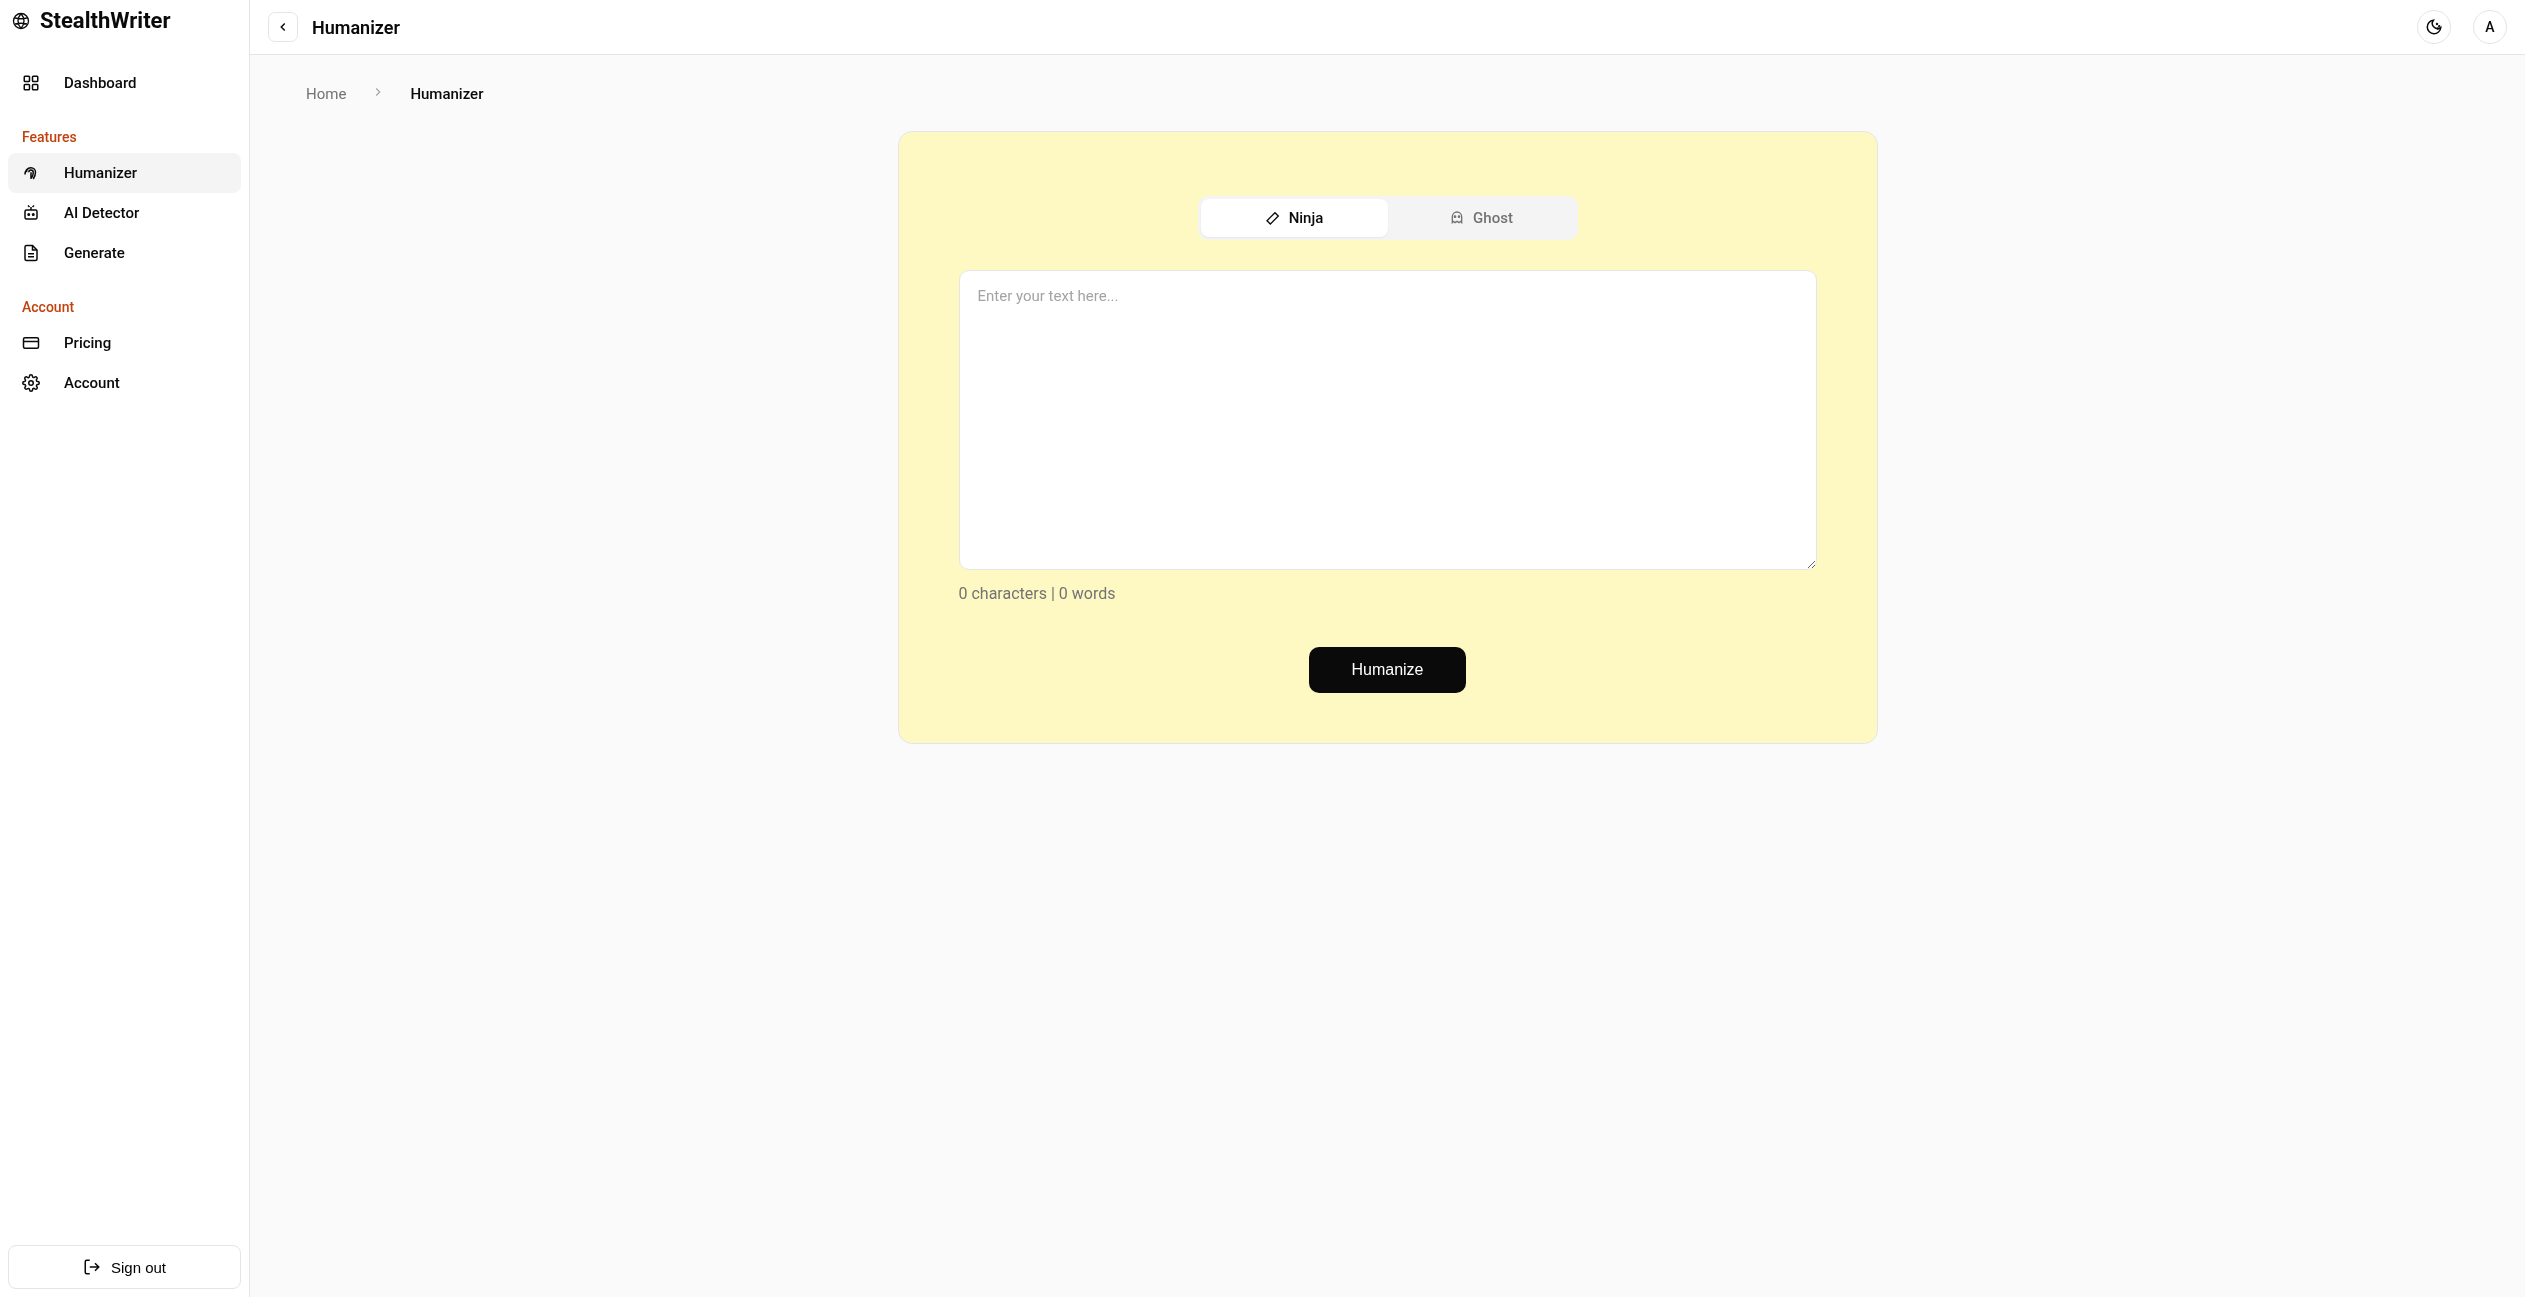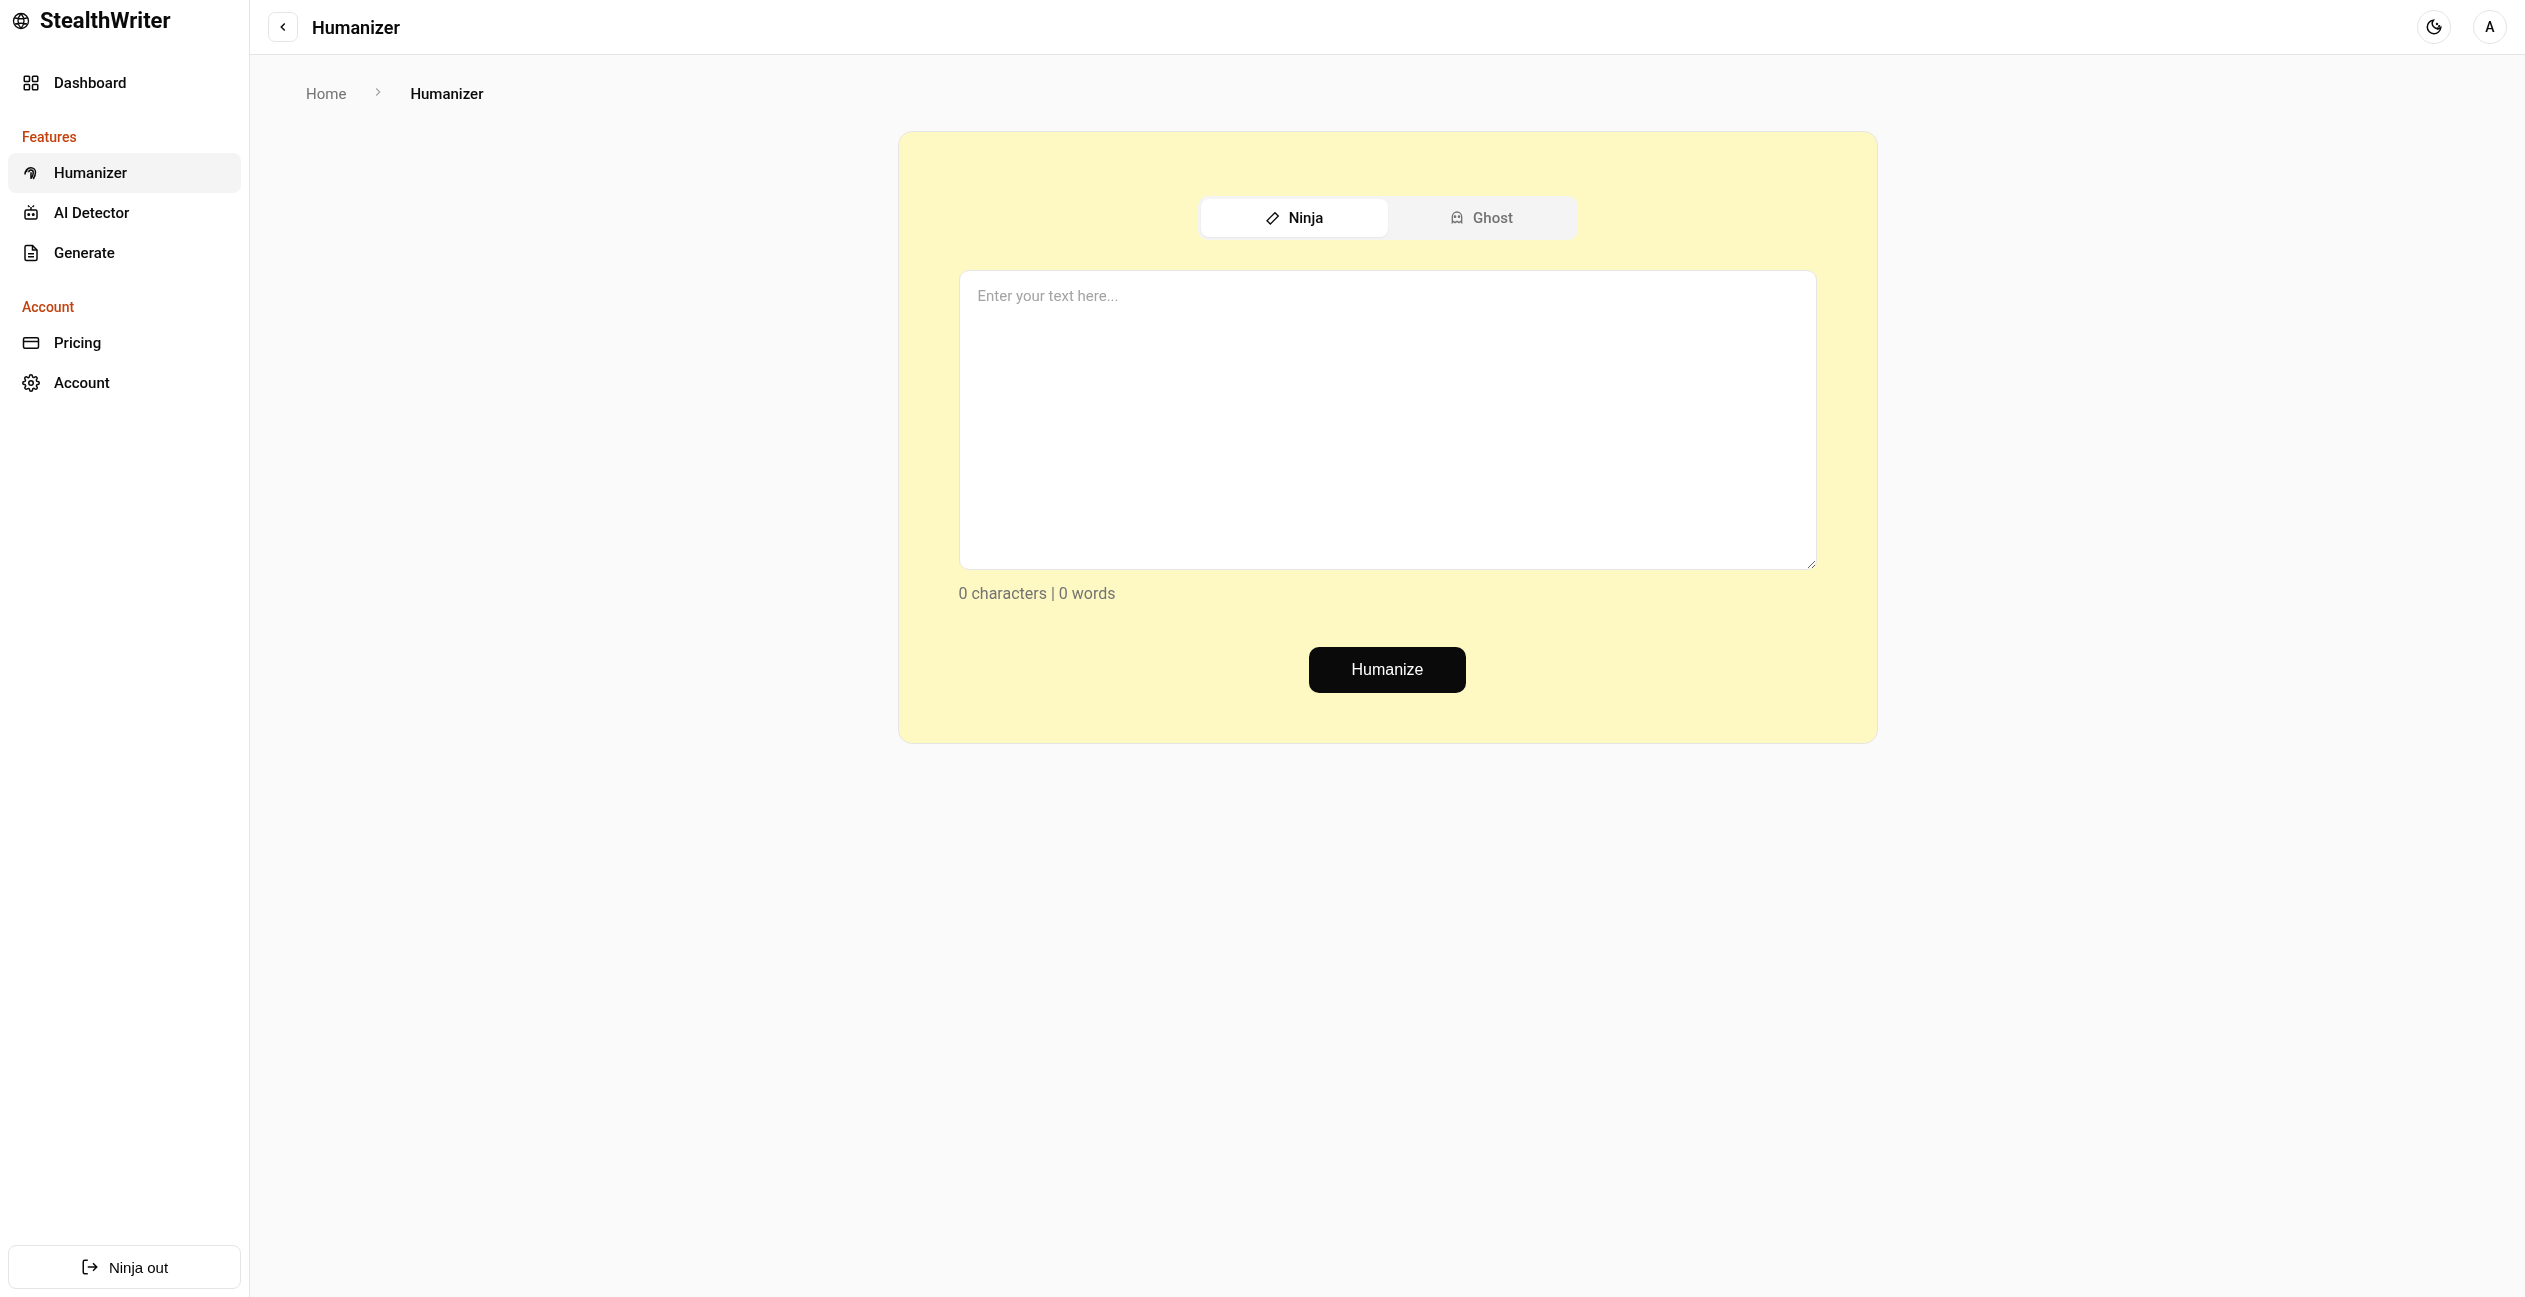--- a/index.html
+++ b/index.html
@@ -3,21 +3,21 @@
 <meta charset="utf-8">
 <style>
 *{box-sizing:border-box;margin:0;padding:0}
 body{font-family:-apple-system,BlinkMacSystemFont,"Segoe UI",Roboto,sans-serif;color:#0a0a0a;background:#fff;height:100vh;overflow:hidden}
 .app{display:flex;height:100vh}
 .sidebar{width:250px;border-right:1px solid #e5e5e5;display:flex;flex-direction:column;padding:8px}
 .logo-row{display:flex;align-items:center;gap:10px;margin-bottom:30px;padding:0 4px}
 .logo-text{font-size:22px;font-weight:700}
 .nav-section{margin-bottom:18px}
 .nav-heading{font-size:14px;color:#c2410c;font-weight:500;padding:8px 14px}
-.nav-item{display:flex;align-items:flex-end;gap:14px;padding:11px 14px;border-radius:8px;cursor:pointer;font-size:15px;font-weight:500}
+.nav-item{display:flex;align-items:flex-end;gap:24px;padding:11px 14px;border-radius:8px;cursor:pointer;font-size:15px;font-weight:500}
 .nav-item.active{background:#f4f4f5}
 .sidebar-footer{margin-top:auto}
 .signout-btn{display:flex;align-items:center;justify-content:center;gap:10px;width:100%;padding:12px;border:1px solid #e5e5e5;border-radius:8px;background:#fff;font-size:15px;font-weight:500;cursor:pointer}
 .main{flex:1;display:flex;flex-direction:column;overflow:auto}
 .header{display:flex;align-items:center;gap:14px;padding:10px 18px;border-bottom:1px solid #e5e5e5;min-height:52px}
 .back-btn{width:30px;height:30px;border:1px solid #e5e5e5;border-radius:7px;background:#fff;display:flex;align-items:center;justify-content:center;cursor:pointer}
 .page-title{font-size:18px;font-weight:600}
 .header-spacer{flex:1}
 .icon-btn{width:34px;height:34px;border:1px solid #e5e5e5;border-radius:50%;background:#fff;display:flex;align-items:center;justify-content:center;cursor:pointer}
 .avatar{width:34px;height:34px;border:1px solid #e5e5e5;border-radius:50%;display:flex;align-items:center;justify-content:center;font-size:14px;font-weight:500;cursor:pointer;margin-left:8px}
@@ -113,21 +113,21 @@
             </svg></span>
         <span>Account</span>
       </div>
     </div>
 
     <div class="sidebar-footer">
       <button class="signout-btn">
         <span class="icon"><svg viewBox="0 0 24 24" fill="none" stroke="#0a0a0a" stroke-width="2">
               <path d="M9 21H5a2 2 0 0 1-2-2V5a2 2 0 0 1 2-2h4M16 17l5-5-5-5M21 12H9"></path>
             </svg></span>
-        <span>Ninja out</span>
+        <span>Sign out</span>
       </button>
     </div>
   </aside>
 
   <div class="main">
     <div class="header">
       <button class="back-btn">
         <span class="icon" style="width:14px;height:14px"><svg viewBox="0 0 24 24" fill="none" stroke="#0a0a0a" stroke-width="2.5">
               <path d="M15 18l-6-6 6-6"></path>
             </svg></span>

